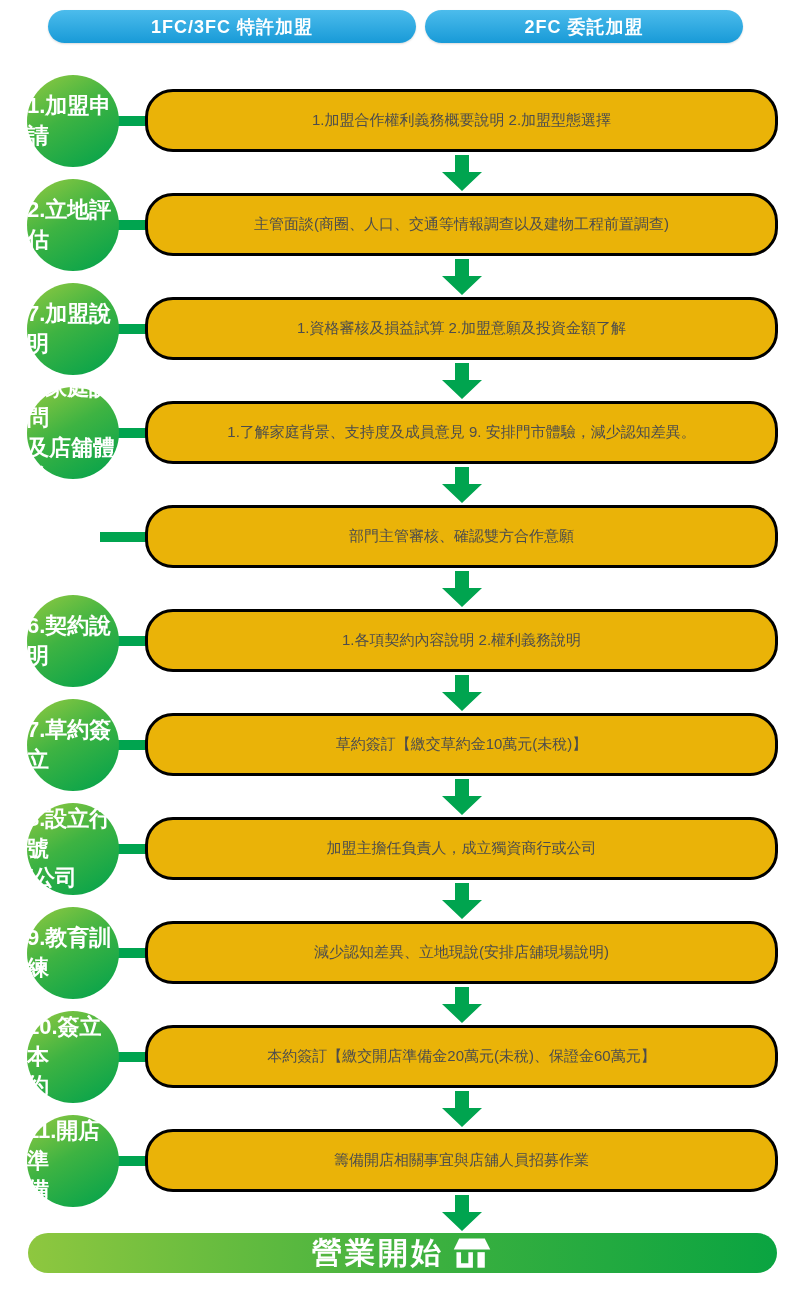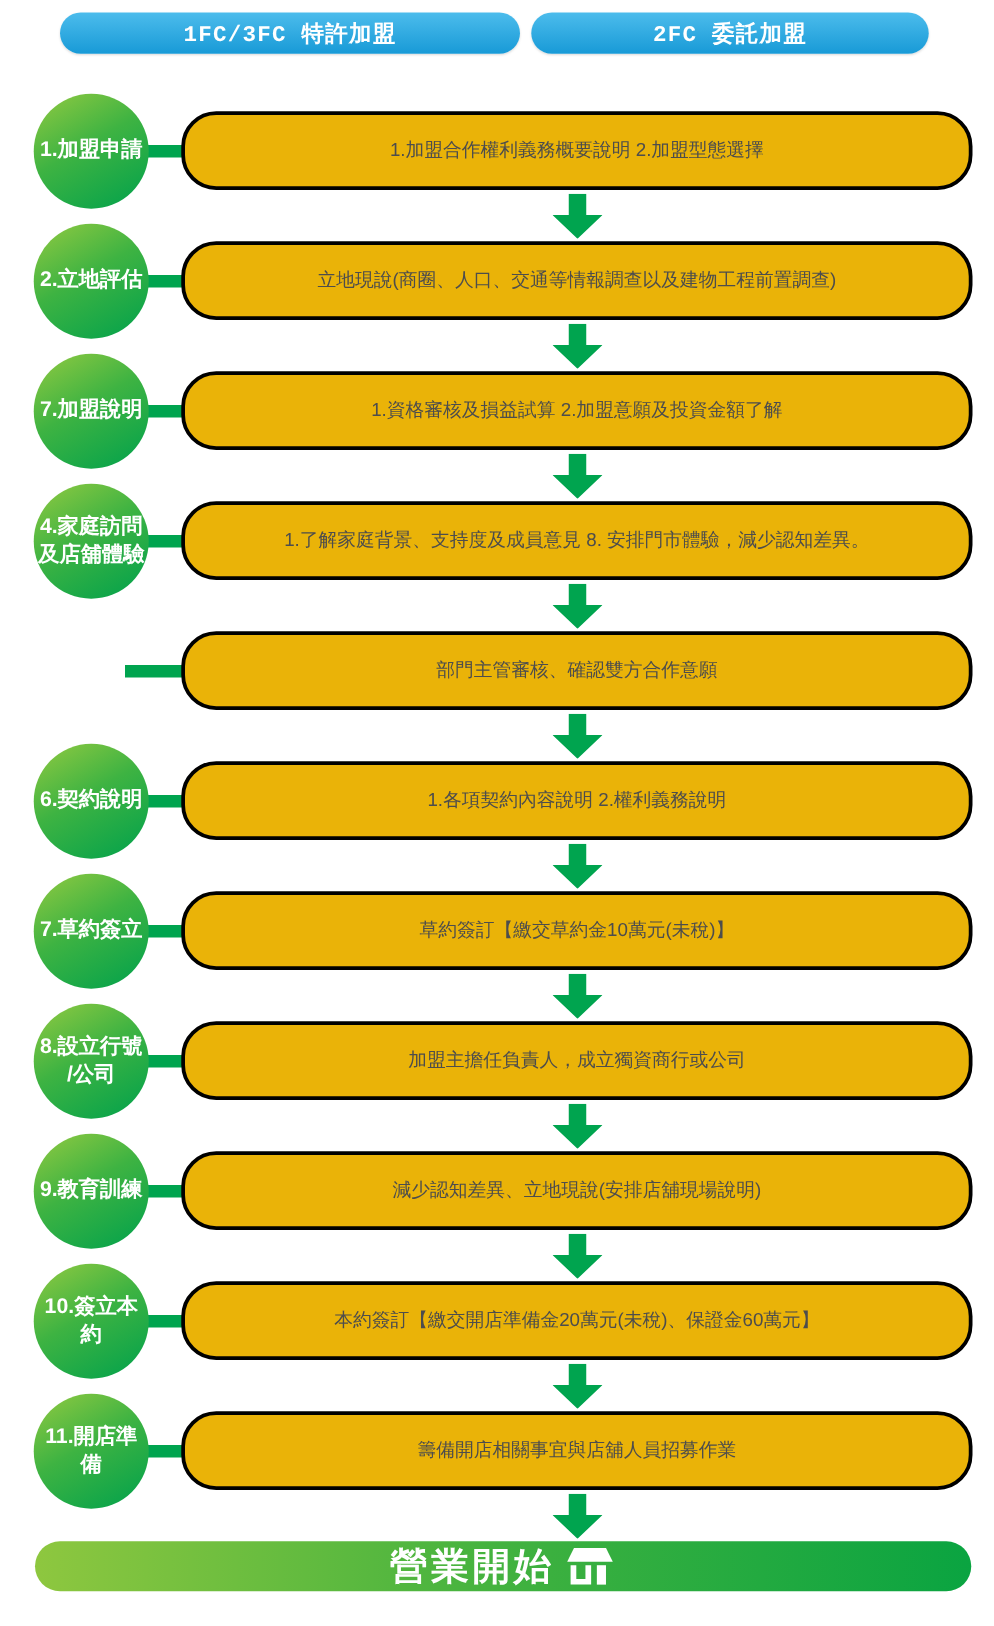--- a/index.html
+++ b/index.html
@@ -1,38 +1,38 @@
 <!DOCTYPE html>
 <html><head>
 <meta charset="utf-8">
 <style>
   html,body{margin:0;padding:0;background:#ffffff;}
   body{width:795px;height:1301px;font-family:"Liberation Sans","DejaVu Sans",sans-serif;}
   .page{position:relative;width:795px;height:1301px;overflow:hidden;}
 
   
-  .tabs{display:flex;gap:9px;padding:10px 0 0 48px;font-family:Liberation Mono, monospace;}
+  .tabs{display:flex;gap:9px;padding:10px 0 0 48px;}
   .tab{height:33px;border-radius:17px;display:flex;align-items:center;justify-content:center;
        color:#fff;font-weight:bold;font-size:18px;letter-spacing:1px;
        background:linear-gradient(180deg,#4cbcec 0%,#189ad7 100%);
        box-shadow:0 1px 2px rgba(0,0,0,0.15);}
   .tab.t1{width:368px;}
   .tab.t2{width:318px;}
 
   
   .flow{margin-top:46px;}
   .step-row{position:relative;height:63px;margin-right:17px;}
   .connector{position:absolute;left:100px;top:50%;transform:translateY(-50%);
              width:48px;height:10px;background:#00a44f;z-index:1;}
   .circle{position:absolute;left:27px;top:50%;transform:translateY(-50%);
           width:92px;height:92px;border-radius:50%;z-index:3;
           background:linear-gradient(150deg,#93ca41 0%,#3eb342 45%,#00a14c 100%);
           display:flex;align-items:center;justify-content:center;}
-  .circle span{color:#fff;font-weight:bold;font-size:17px;line-height:1.35;
-               text-align:center;white-space:pre-line;width:max-content;}
+  .circle span{color:#fff;font-weight:bold;font-size:22px;line-height:1.35;
+               white-space:pre-line;width:max-content;}
   .box{position:absolute;left:145px;right:0;top:0;bottom:0;z-index:2;
        border:3px solid #000000;border-radius:28px;background:#eab308;
        display:flex;align-items:center;justify-content:center;}
   .box span{color:#4d4d4d;font-size:15px;text-align:center;padding:0 24px;}
 
   .arrow-gap{height:41px;margin-left:145px;margin-right:17px;
              display:flex;align-items:center;justify-content:center;}
   .arrow-gap svg{display:block;}
 
   
@@ -72,21 +72,21 @@
           <polygon points="13,0 27,0 27,17 40,17 20,36 0,17 13,17" fill="#00a44f"></polygon>
         </svg>
     </div>
 
     <div class="step-row">
       <div class="connector"></div>
       <div class="circle">
           <span>2.立地評估</span>
         </div>
       <div class="box">
-          <span>立地現說(商圈、人口、交通等情報調查以及建物工程前置調查)</span>
+          <span>主管面談(商圈、人口、交通等情報調查以及建物工程前置調查)</span>
         </div>
     </div>
     <div class="arrow-gap">
       <svg width="40" height="36" viewBox="0 0 40 36">
           <polygon points="13,0 27,0 27,17 40,17 20,36 0,17 13,17" fill="#00a44f"></polygon>
         </svg>
     </div>
 
     <div class="step-row">
       <div class="connector"></div>
@@ -103,21 +103,21 @@
         </svg>
     </div>
 
     <div class="step-row">
       <div class="connector"></div>
       <div class="circle">
           <span>4.家庭訪問
 及店舖體驗</span>
         </div>
       <div class="box">
-          <span>1.了解家庭背景、支持度及成員意見 8. 安排門市體驗，減少認知差異。</span>
+          <span>1.了解家庭背景、支持度及成員意見 9. 安排門市體驗，減少認知差異。</span>
         </div>
     </div>
     <div class="arrow-gap">
       <svg width="40" height="36" viewBox="0 0 40 36">
           <polygon points="13,0 27,0 27,17 40,17 20,36 0,17 13,17" fill="#00a44f"></polygon>
         </svg>
     </div>
 
     <div class="step-row">
       <div class="connector"></div>

